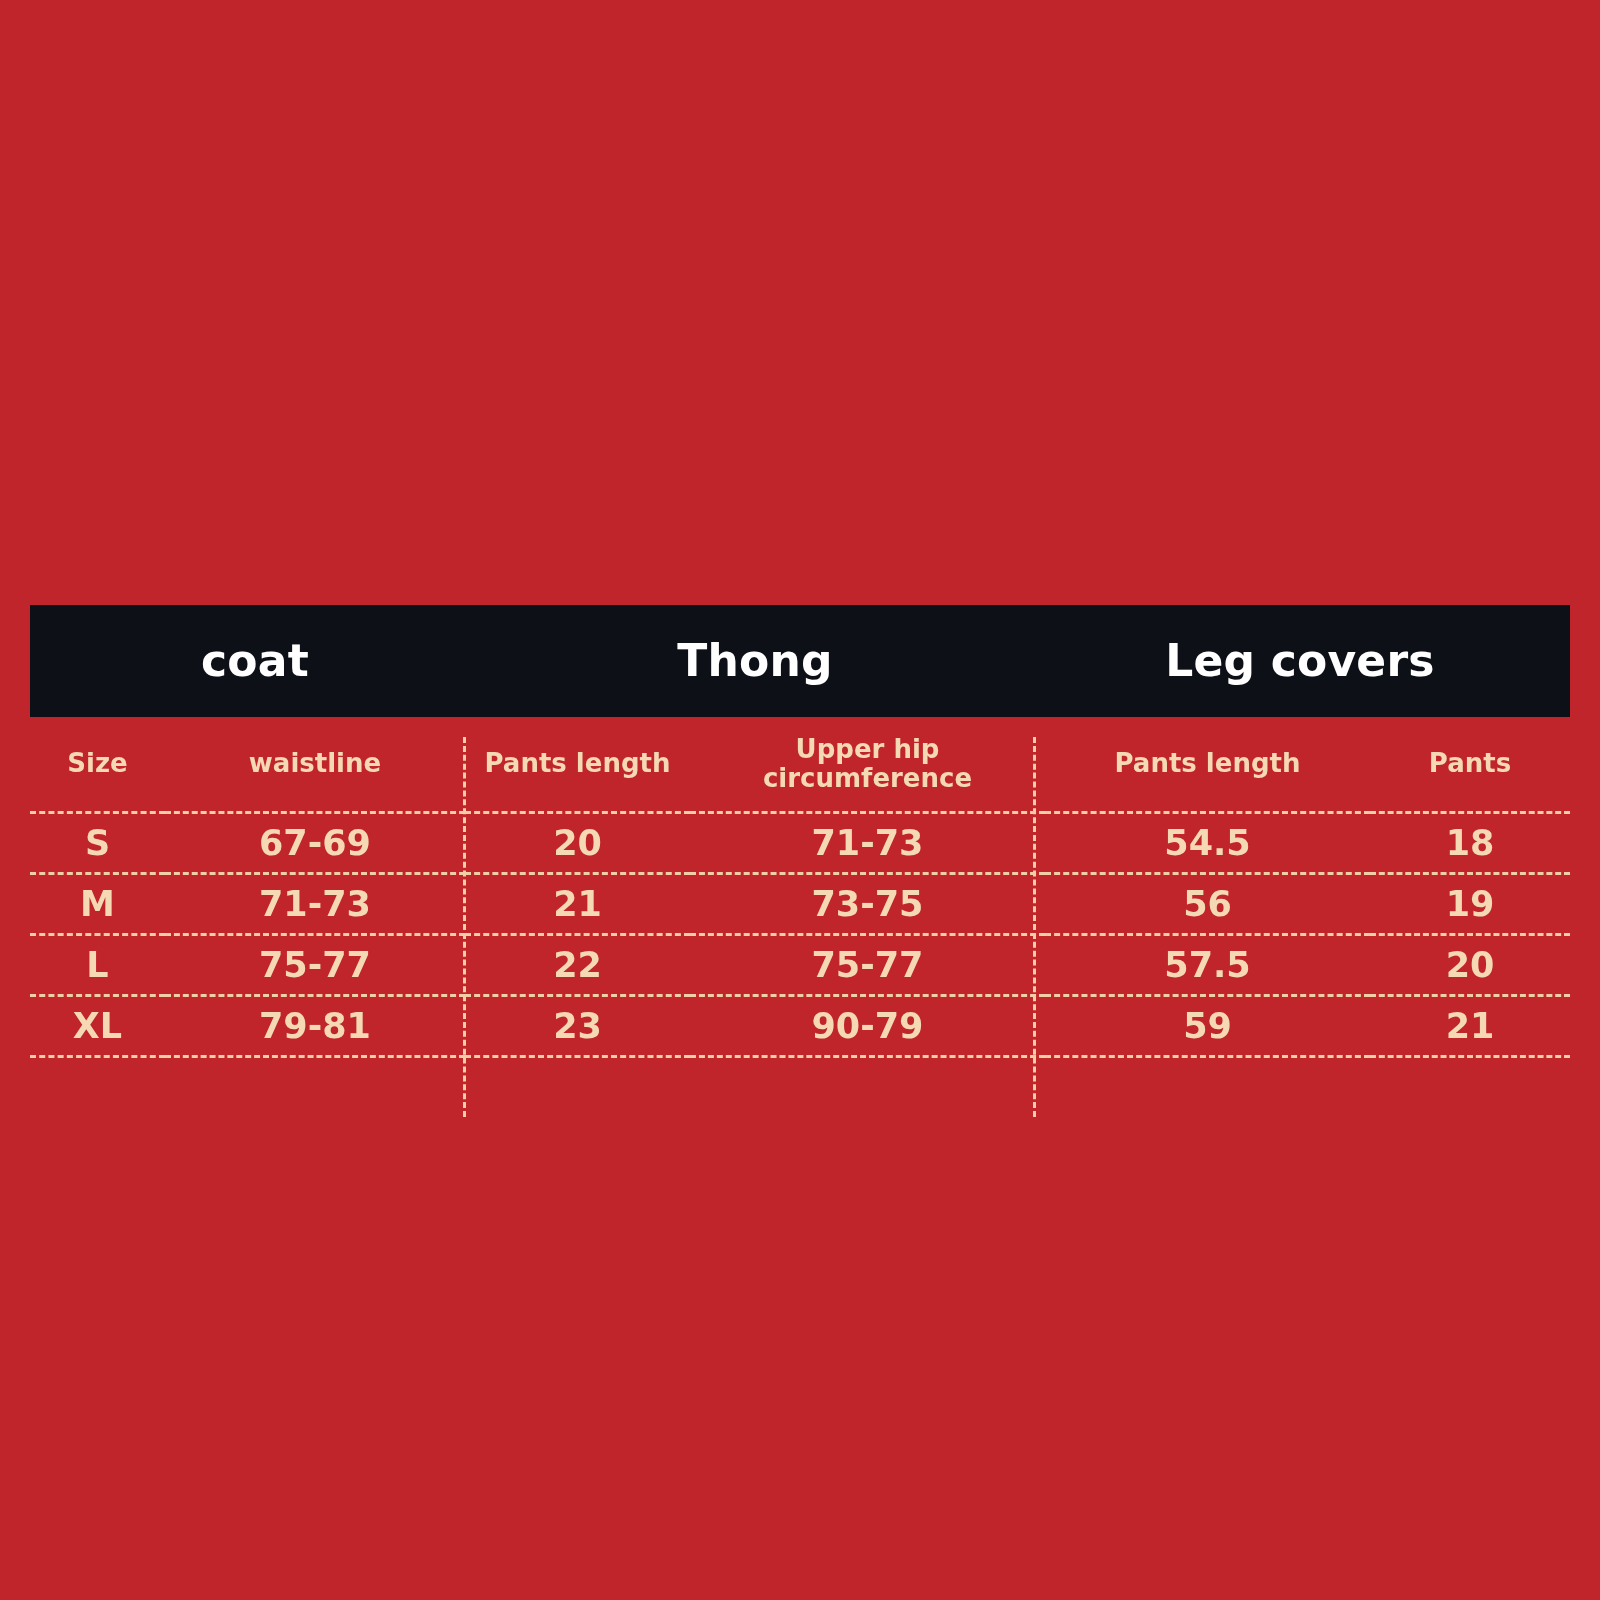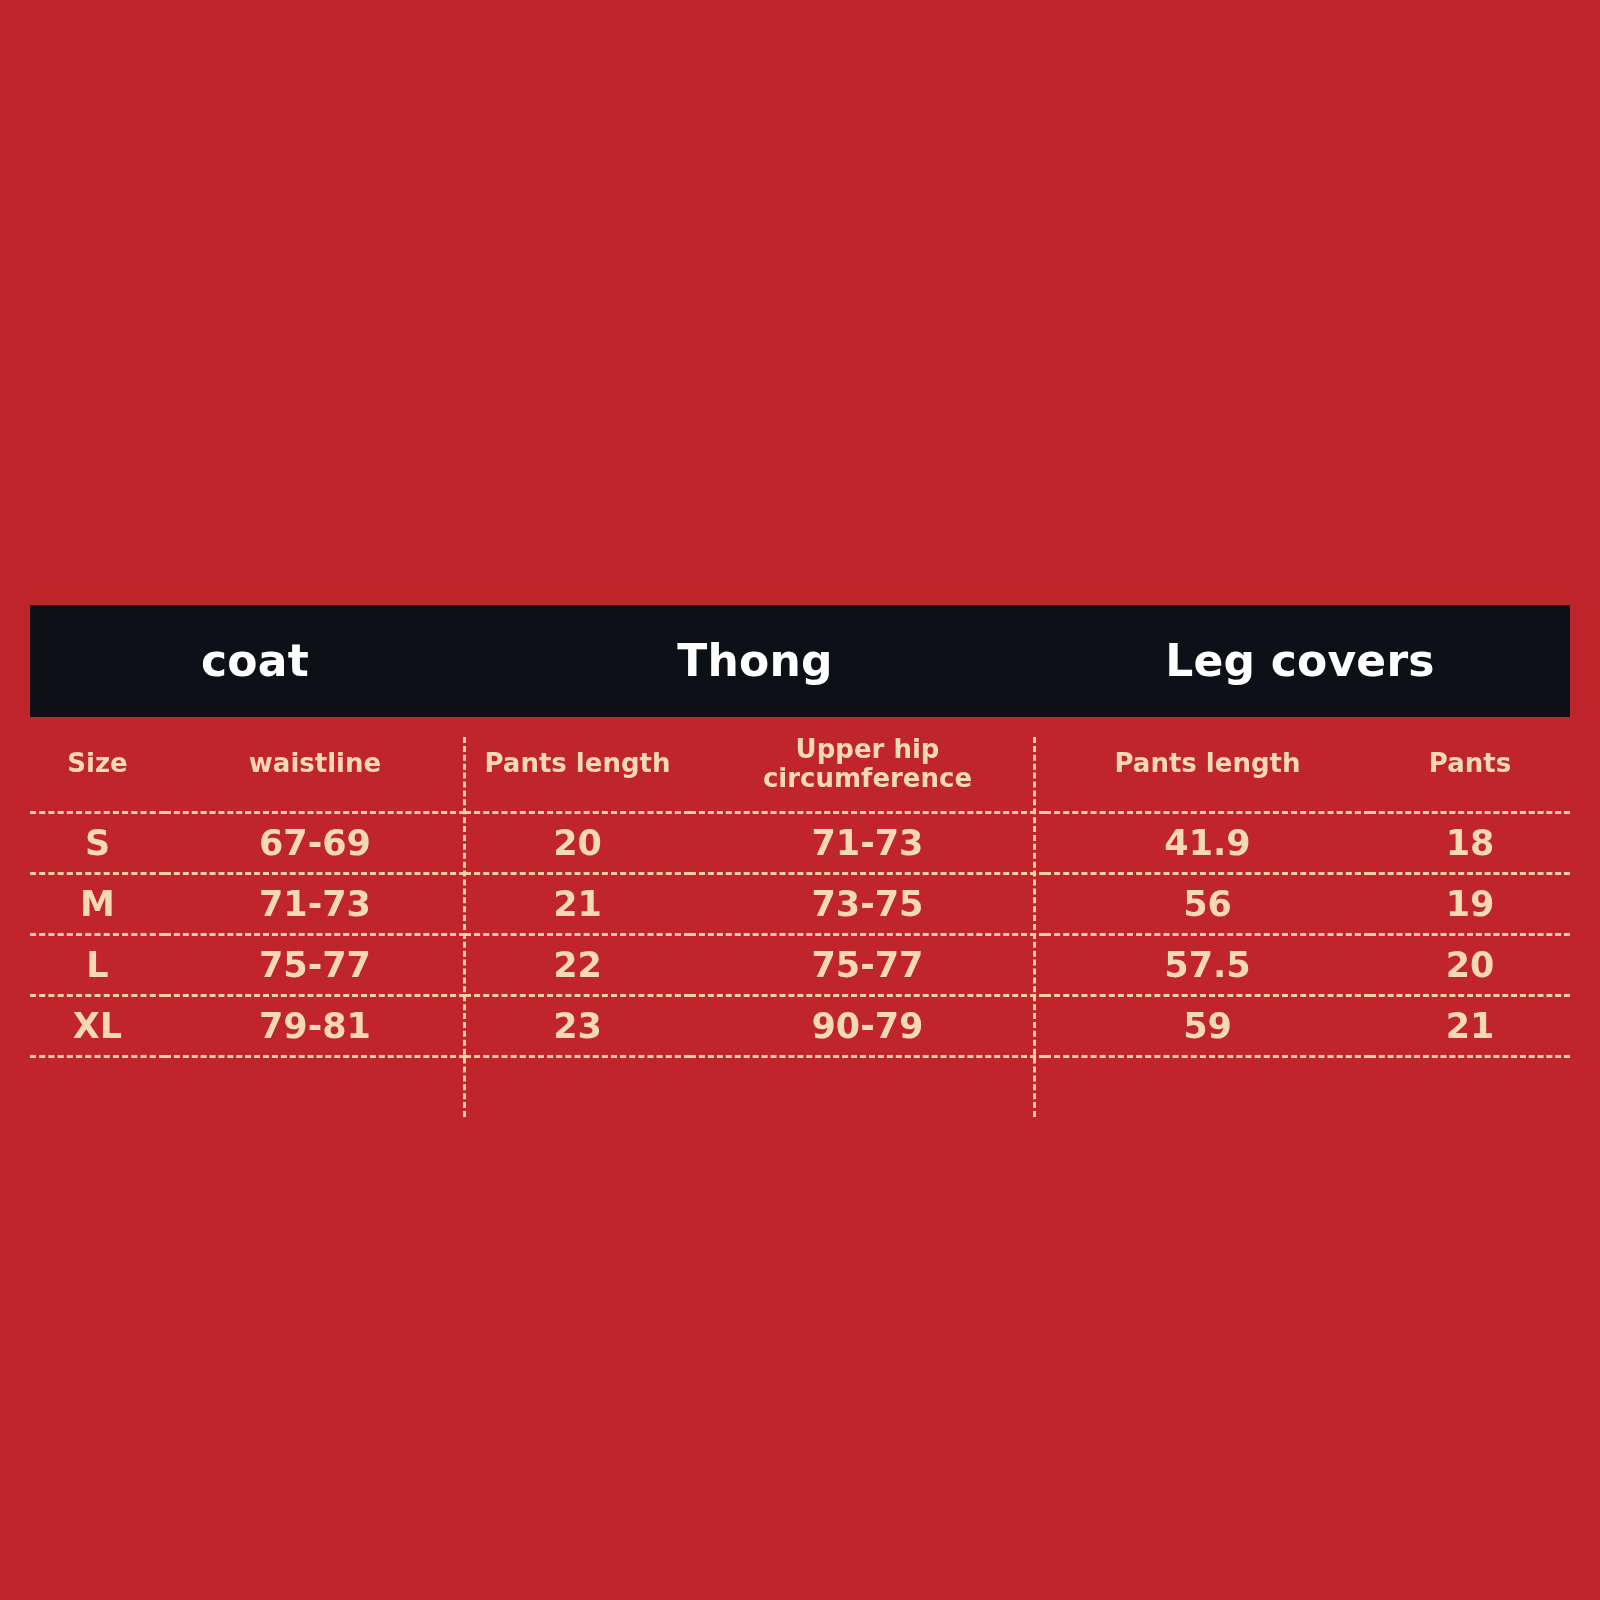--- a/index.html
+++ b/index.html
@@ -136,21 +136,21 @@
           <th>Pants length</th>
           <th>Pants</th>
         </tr>
       </thead>
       <tbody>
         <tr class="data-row dash-h">
           <td>S</td>
           <td>67-69</td>
           <td>20</td>
           <td>71-73</td>
-          <td>41.9</td>
+          <td>54.5</td>
           <td>18</td>
         </tr>
         <tr class="data-row dash-h">
           <td>M</td>
           <td>71-73</td>
           <td>21</td>
           <td>73-75</td>
           <td>56</td>
           <td>19</td>
         </tr>

